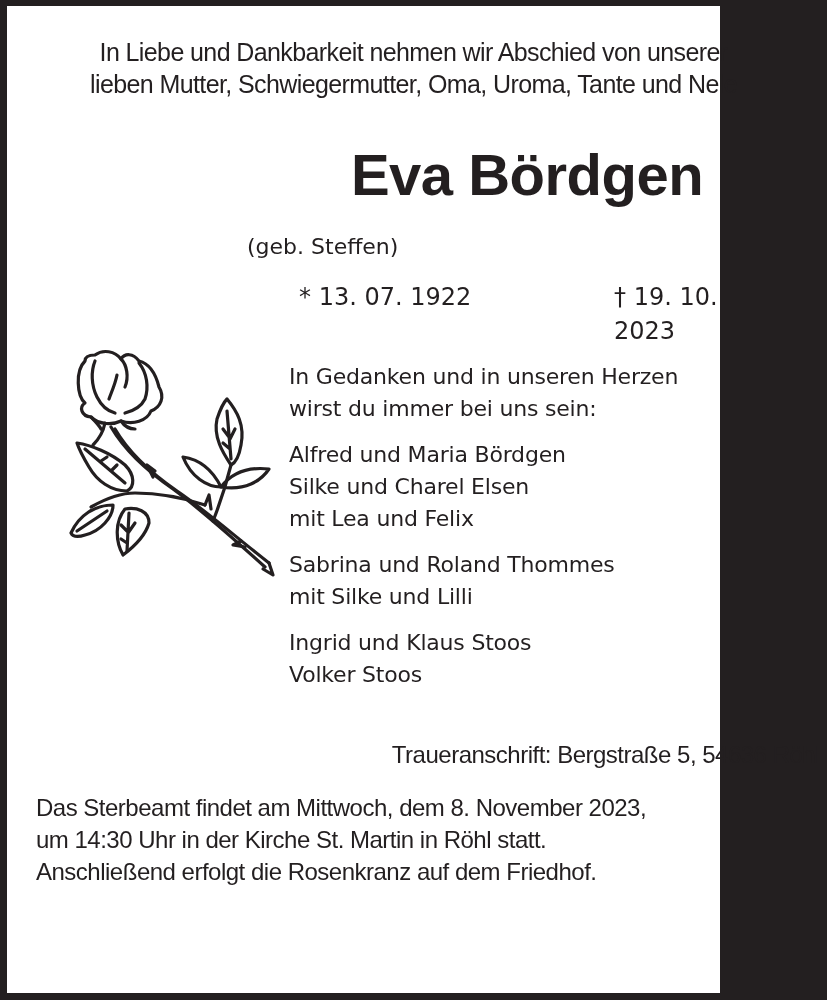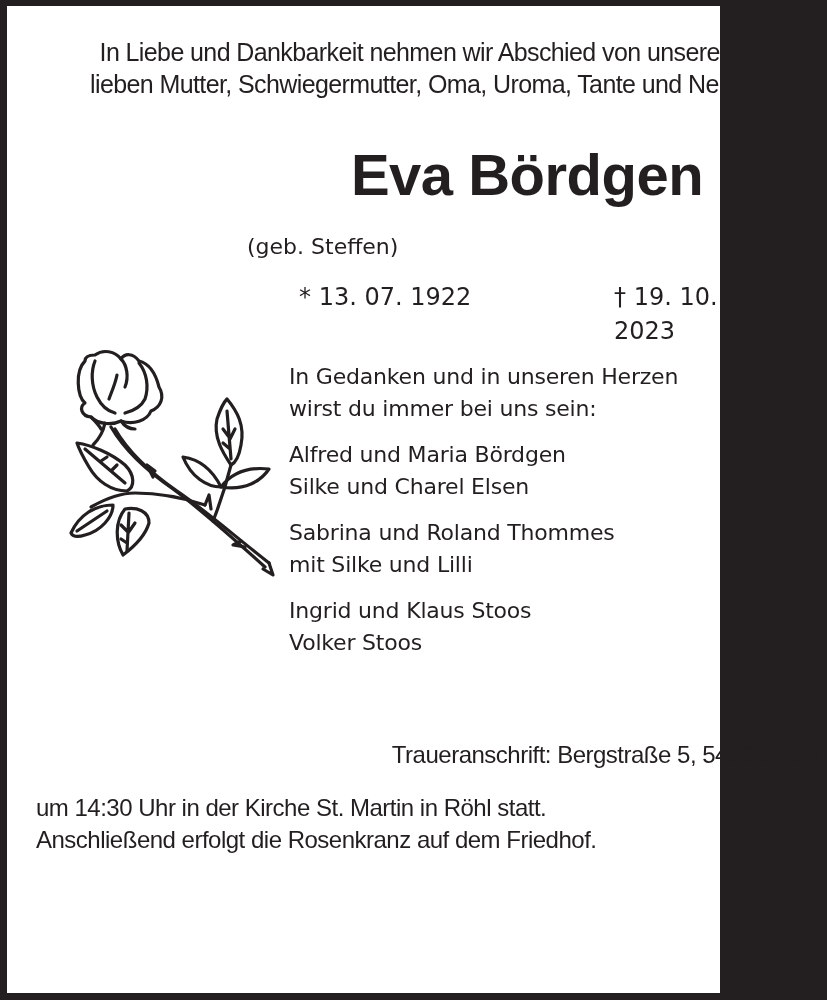--- a/index.html
+++ b/index.html
@@ -122,33 +122,35 @@
   </svg>
 
   <div class="family">
     <div class="block">
       <span>In Gedanken und in unseren Herzen</span>
       <span>wirst du immer bei uns sein:</span>
     </div>
     <div class="block">
       <span>Alfred und Maria Bördgen</span>
       <span>Silke und Charel Elsen</span>
+      <span>mit Lea und Felix</span>
     </div>
     <div class="block">
       <span>Sabrina und Roland Thommes</span>
       <span>mit Silke und Lilli</span>
     </div>
     <div class="block">
       <span>Ingrid und Klaus Stoos</span>
       <span>Volker Stoos</span>
     </div>
   </div>
 
   <div class="address">Traueranschrift: Bergstraße 5, 54636 Röhl</div>
 
   <div class="details">
     <p>
+      <span>Das Sterbeamt findet am Mittwoch, dem 8. November 2023,</span>
       <span>um 14:30 Uhr in der Kirche St. Martin in Röhl statt.</span>
       <span>Anschließend erfolgt die Rosenkranz auf dem Friedhof.</span>
     </p>
   </div>
 
 </div>
 
 </body></html>

